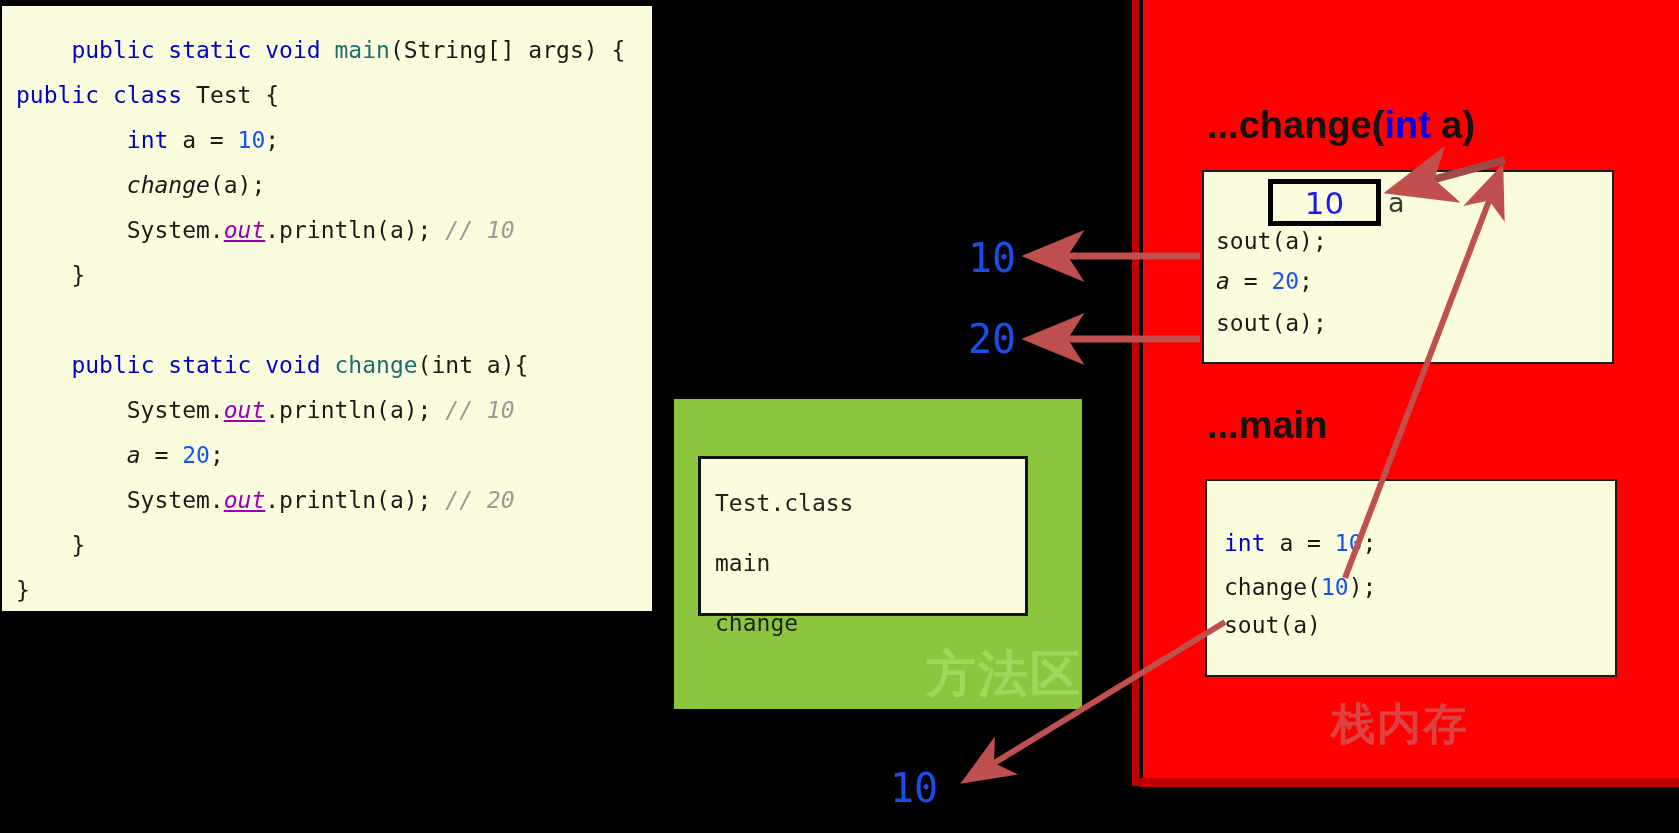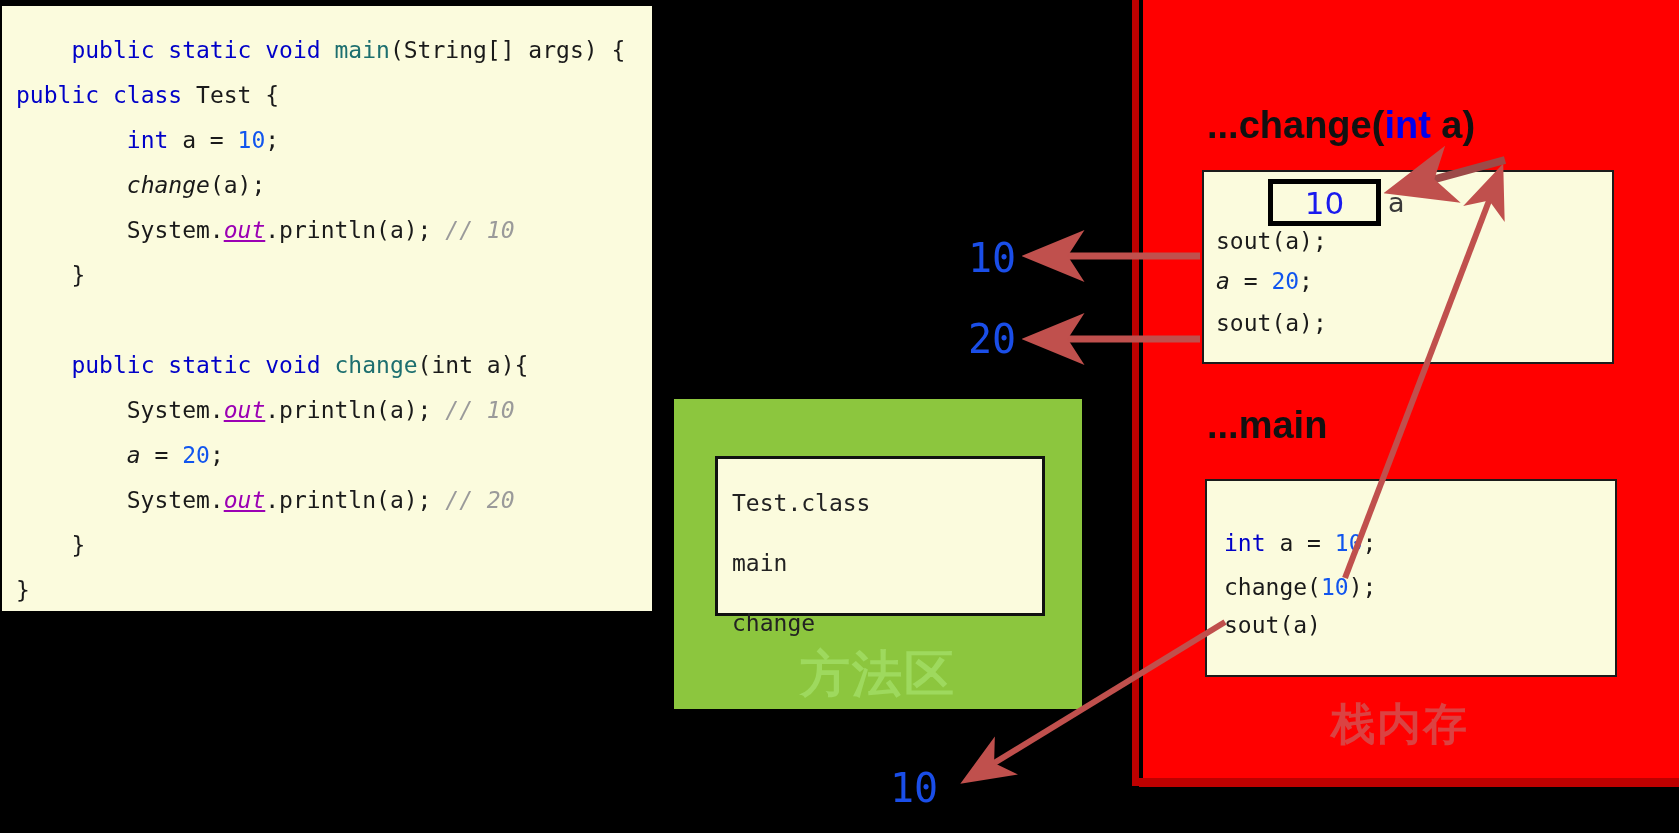--- a/index.html
+++ b/index.html
@@ -47,31 +47,31 @@
     top: 399px;
     width: 408px;
     height: 310px;
     background: #8CC63E;
   }
   #method-area-cn {
     position: absolute;
     left: 0;
     bottom: 6px;
     width: 100%;
-    text-align: center;
+    text-align: right;
     font-family: "DejaVu Sans", sans-serif;
     font-size: 50px;
     font-weight: bold;
     color: #9ED95E;
     letter-spacing: 2px;
     line-height: 58px;
   }
   #method-box {
     position: absolute;
-    left: 41px;
+    left: 24px;
     top: 57px;
     width: 330px;
     height: 160px;
     background: #FBFBDD;
     border: 3px solid #111;
     box-sizing: border-box;
     padding: 14px 0 0 14px;
   }
   .method-line {
     font-family: "DejaVu Sans Mono", monospace;

